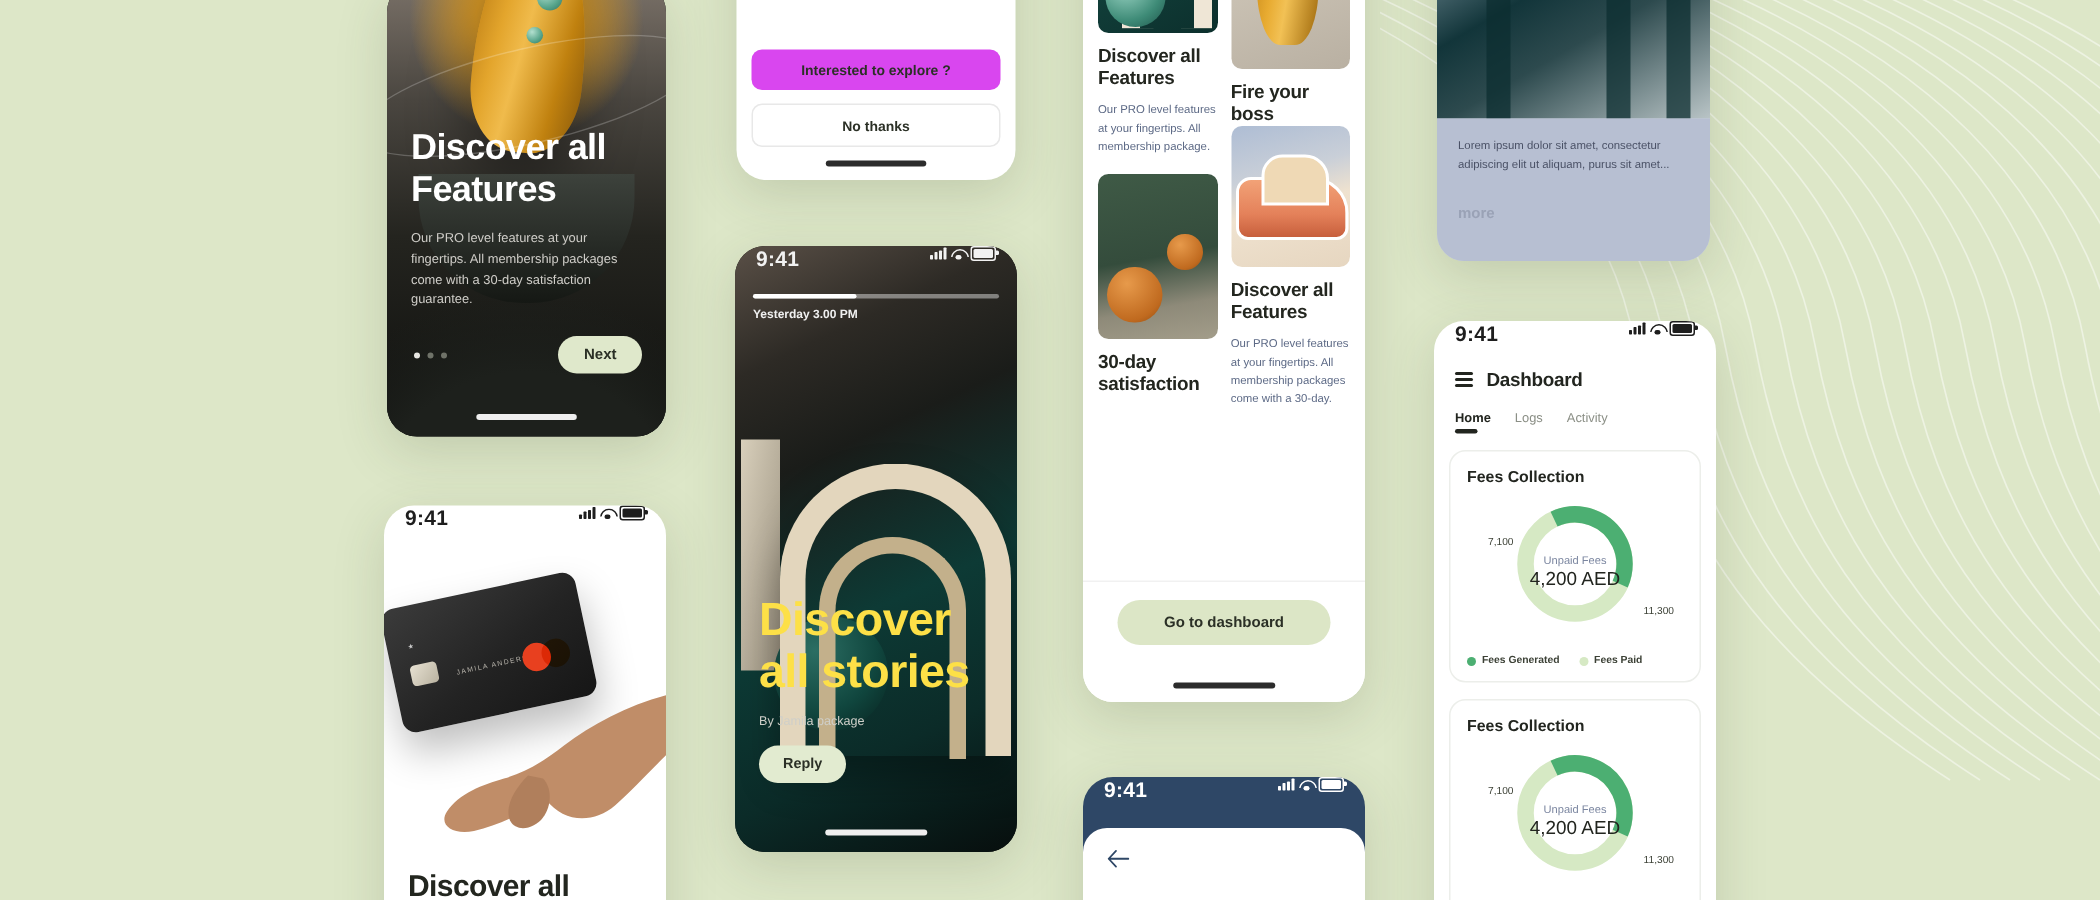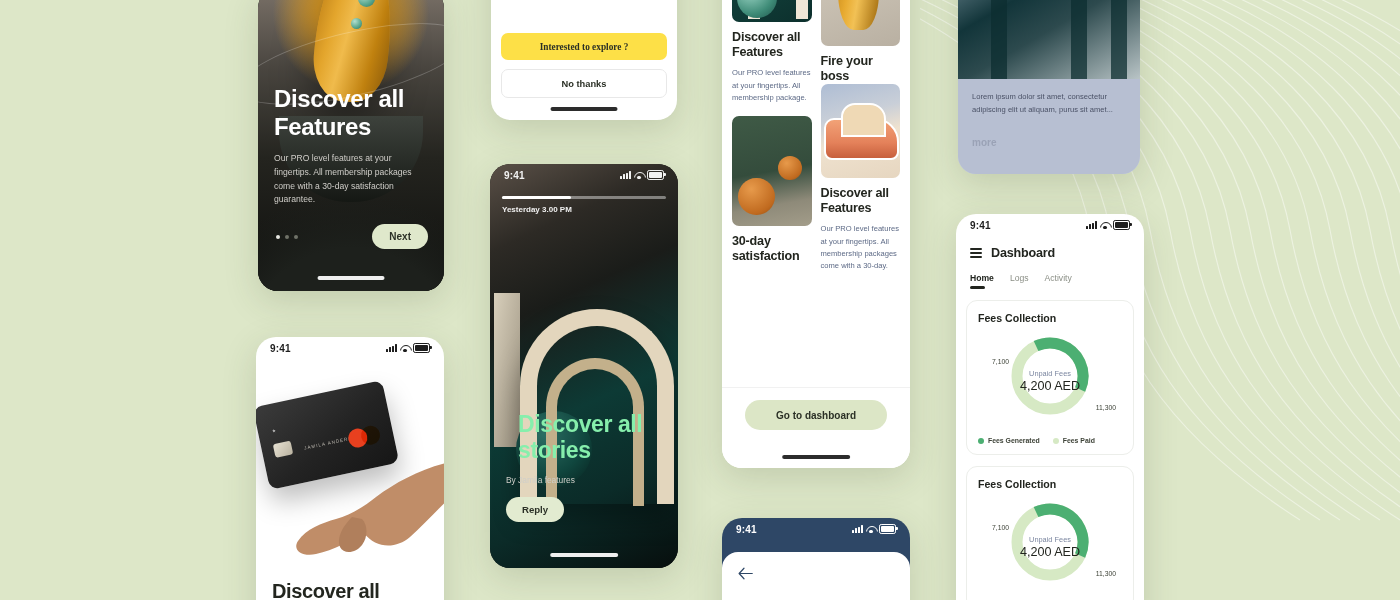--- a/index.html
+++ b/index.html
@@ -17,22 +17,22 @@
   }
   .canvas{position:absolute;inset:0;}
 
   
   .phone{position:absolute;overflow:hidden;}
   .phone.dark{background:#141414;}
   .phone.light{background:#ffffff;}
   .shadowed{box-shadow:0 10px 34px rgba(60,70,40,.17);}
 
   .statusbar{
-    display:flex;justify-content:space-between;align-items:center;
-    padding:0 14px;height:22px;font-size:10px;font-weight:700;
+    display:flex;justify-content:space-between;align-items:flex-start;
+    padding:0 14px;height:22px;font-size:14px;font-weight:700;
     letter-spacing:.2px;
   }
   .statusbar .right{display:flex;align-items:center;gap:3px;}
   .bars{display:inline-flex;align-items:flex-end;gap:1px;height:8px;}
   .bars i{display:block;width:2px;background:currentColor;border-radius:.5px;}
   .bars i:nth-child(1){height:3px}.bars i:nth-child(2){height:5px}
   .bars i:nth-child(3){height:6.5px}.bars i:nth-child(4){height:8px}
   .wifi{width:10px;height:8px;position:relative;display:inline-block;}
   .wifi::before{content:"";position:absolute;left:0;top:1px;width:10px;height:10px;
     border:1.6px solid currentColor;border-radius:50%;clip-path:polygon(0 0,100% 0,100% 45%,0 45%);}
@@ -80,21 +80,21 @@
     position:absolute;right:16px;bottom:42px;background:#dfe8cb;color:#2b3026;
     border:0;border-radius:20px;padding:7px 17px;font-size:10px;font-weight:700;
     font-family:"Liberation Sans",sans-serif;cursor:pointer;}
   #card-onboarding .homebar{bottom:11px;background:#efefef;}
 
   
   #card-sheet{left:491px;top:-70px;width:186px;height:190px;border-radius:20px;background:#fff;}
   #card-sheet .inner{position:absolute;left:0;right:0;bottom:0;padding:0 10px 22px;}
   .btn-wide{display:flex;align-items:center;justify-content:center;height:27px;border-radius:7px;
     font-size:9.3px;font-weight:700;color:#2b3026;cursor:pointer;}
-  .btn-wide.primary{background:#fde047;font-family:Liberation Serif, serif;}
+  .btn-wide.primary{background:#d946ef;}
   .btn-wide.ghost{background:#fff;border:1px solid #e8e8e8;margin-top:9px;}
   #card-sheet .homebar{bottom:9px;background:#2c2c2c;}
 
   
   #card-grid{left:722px;top:-84px;width:188px;height:552px;border-radius:20px;background:#fff;}
   #card-grid .scroll{position:absolute;left:0;right:0;top:0;bottom:68px;padding:0 10px;box-sizing:border-box;}
   .masonry{display:flex;gap:9px;}
   .mcol{flex:1;display:flex;flex-direction:column;}
   .thumb{width:100%;border-radius:7px;overflow:hidden;position:relative;}
   .g-title{margin:8px 0 0;font-size:12.6px;line-height:1.2;font-weight:700;color:#23261f;letter-spacing:-.2px;}
@@ -190,21 +190,21 @@
   #card-stories .arch2{position:absolute;left:30%;top:48%;width:40%;height:34%;
     border:11px solid #c3b08b;border-bottom:0;border-radius:60px 60px 0 0;}
   #card-stories .col{position:absolute;left:2%;top:32%;width:14%;height:38%;
     background:linear-gradient(100deg,#d8cfbb,#9a917f);}
   #card-stories .sphere{position:absolute;left:14%;bottom:20%;width:76px;height:76px;border-radius:50%;
     background:radial-gradient(circle at 36% 30%,#2c6e63,#10463e 58%,#07201d);}
   .progress{position:absolute;left:12px;right:12px;top:32px;height:2.6px;border-radius:2px;background:rgba(255,255,255,.42);}
   .progress i{display:block;height:100%;width:42%;background:#fff;border-radius:2px;}
   .ts{position:absolute;left:12px;top:41px;color:#f0f0f0;font-size:8px;font-weight:700;}
   #card-stories .copy{position:absolute;left:0;right:0;bottom:46px;padding:0 16px;}
-  #card-stories h2{margin:12px;color:#86efac;font-size:23px;line-height:1.13;font-weight:700;letter-spacing:-.4px;}
+  #card-stories h2{margin:0;color:#fde047;font-size:31px;line-height:1.13;font-weight:700;letter-spacing:-.4px;}
   #card-stories .by{margin:10px 0 0;color:#cfcfc9;font-size:8.4px;}
   #card-stories .reply{margin-top:12px;background:#e2ebd0;color:#2b3026;border:0;border-radius:18px;
     padding:7px 16px;font-size:9.6px;font-weight:700;font-family:"Liberation Sans",sans-serif;cursor:pointer;}
   #card-stories .homebar{bottom:11px;background:#efefef;}
 
   
   #card-pay{left:722px;top:518px;width:188px;height:130px;border-radius:20px;background:#2e4766;}
   #card-pay .sheet{position:absolute;left:0;right:0;top:34px;bottom:0;background:#fff;border-radius:16px 16px 0 0;padding:14px 16px 0;box-sizing:border-box;}
   .backarrow{width:15px;height:13px;cursor:pointer;}
   #card-pay h3{margin:13px 0 0;font-size:13px;font-weight:700;color:#22304a;letter-spacing:-.2px;}
@@ -438,21 +438,21 @@
         <span class="wifi"></span>
         <span class="batt"></span>
       </span>
     </div>
     <div class="progress">
         <i></i>
       </div>
     <span class="ts">Yesterday 3.00 PM</span>
     <div class="copy">
       <h2>Discover all stories</h2>
-      <p class="by">By Jamila features</p>
+      <p class="by">By Jamila package</p>
       <button class="reply">Reply</button>
     </div>
     <div class="homebar"></div>
   </div>
 
   <div class="phone shadowed" id="card-pay">
     <div class="statusbar" style="color:#ffffff">
       <span>9:41</span>
       <span class="right">
         <span class="bars">

